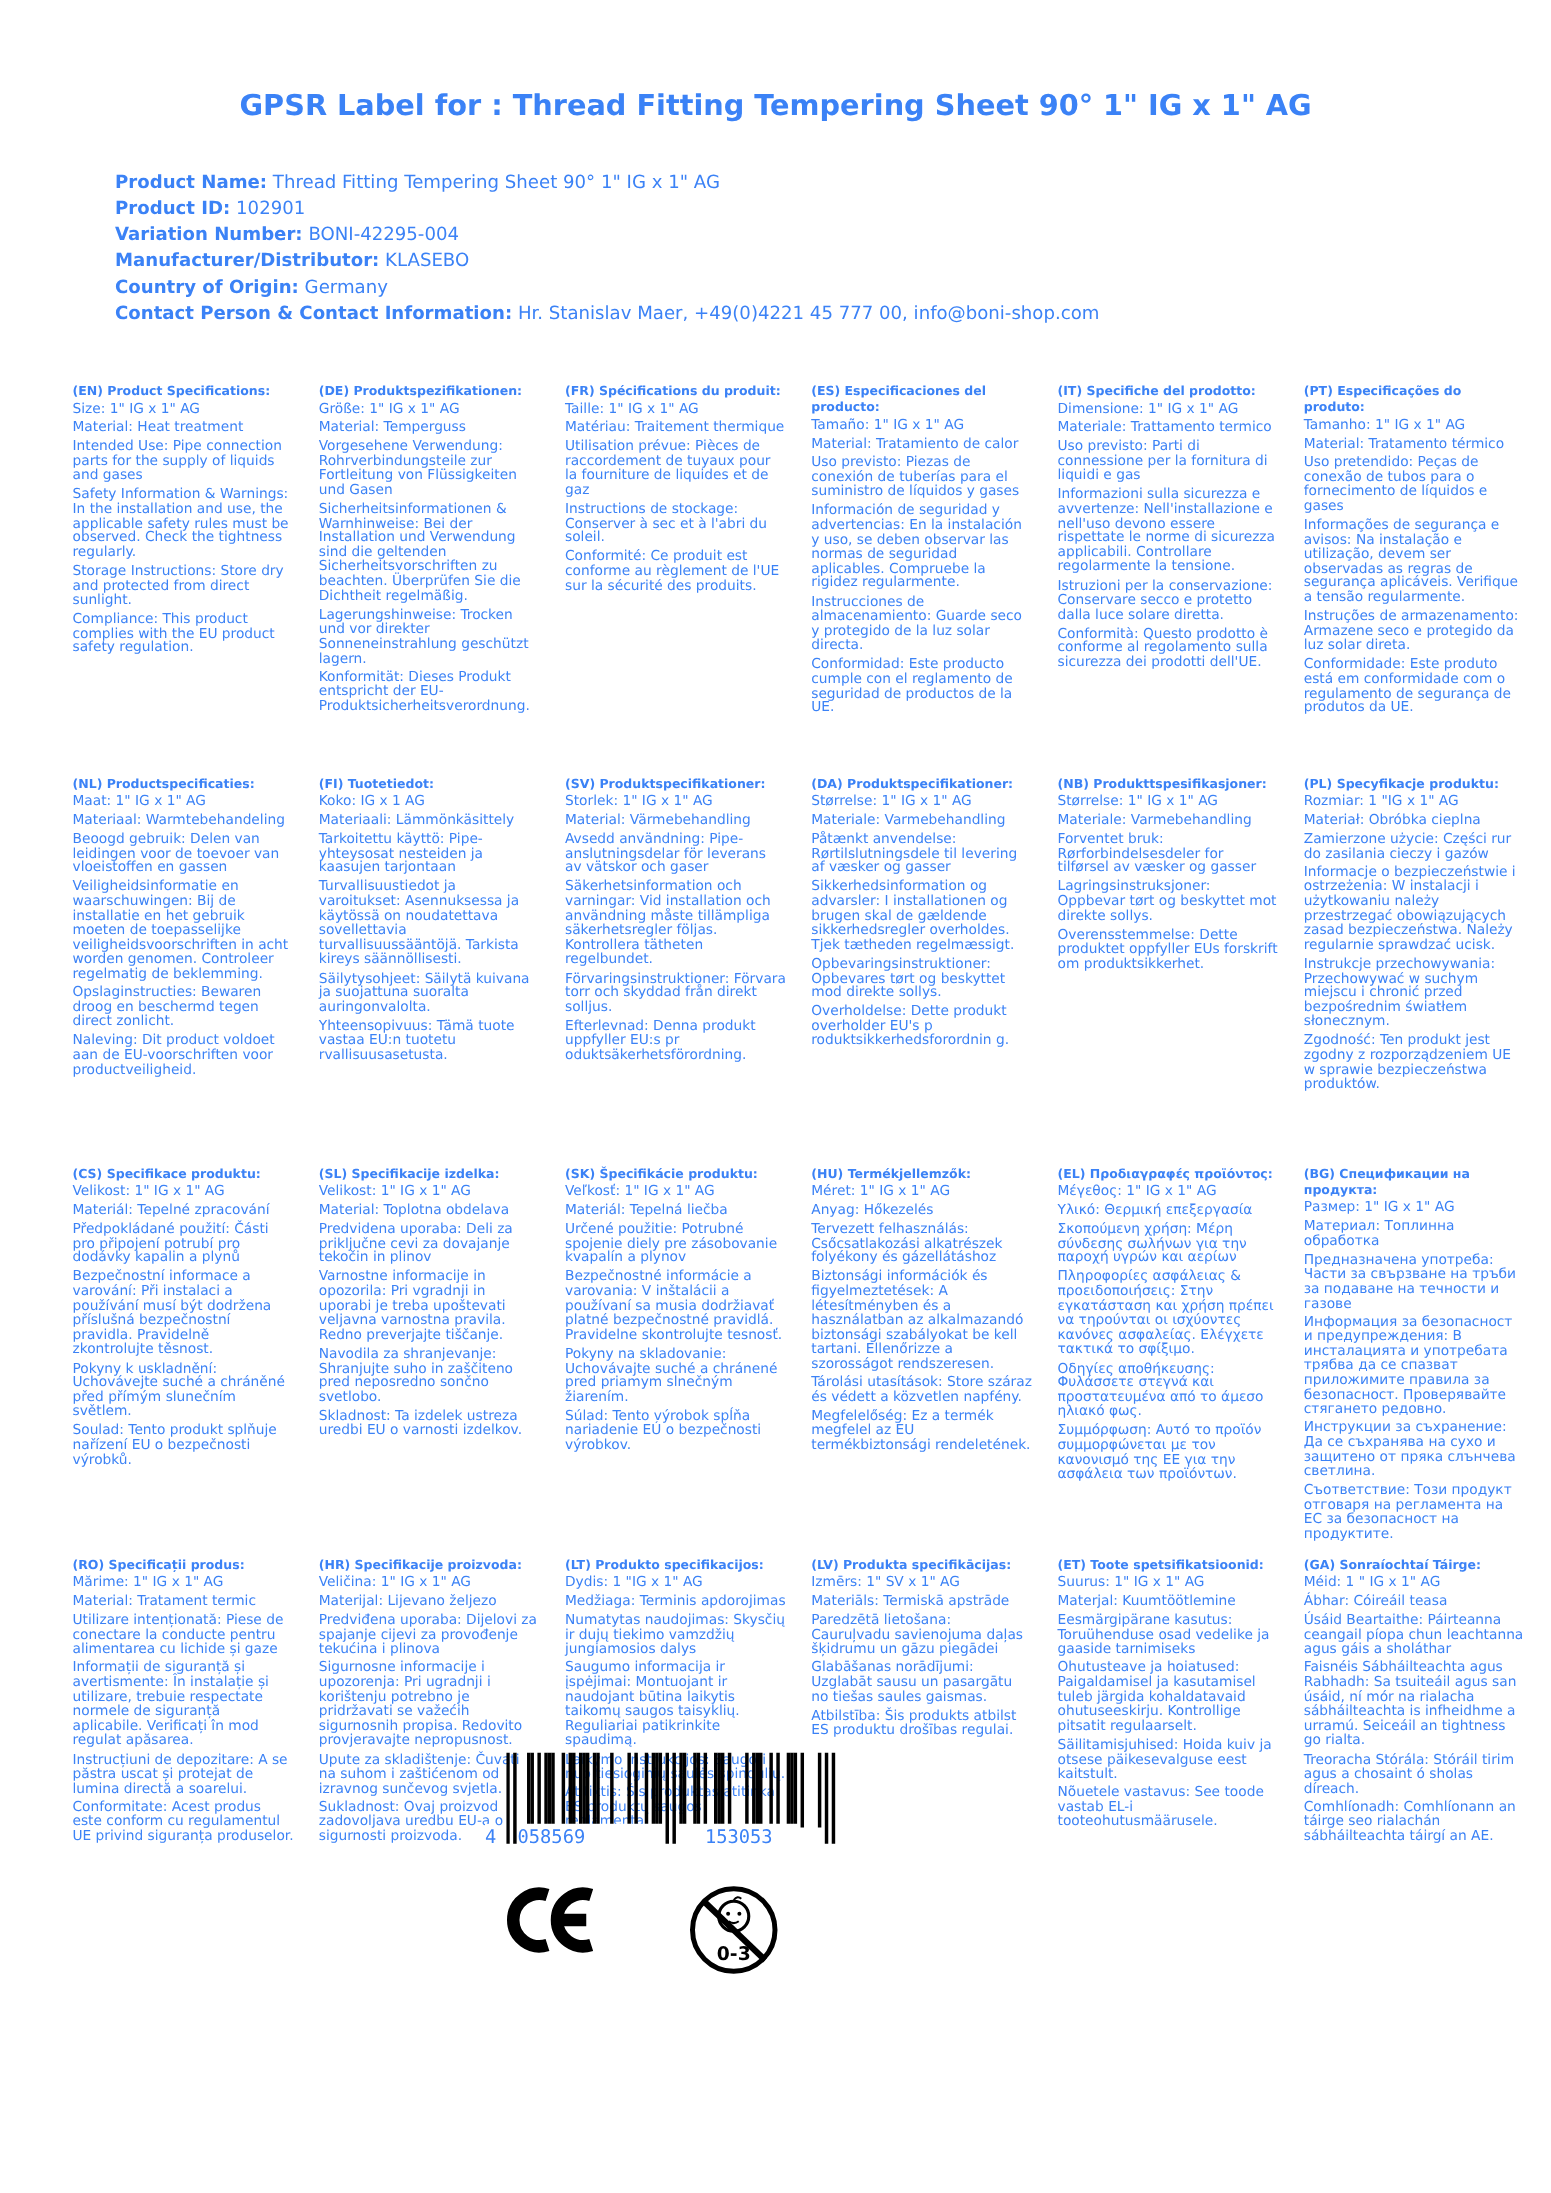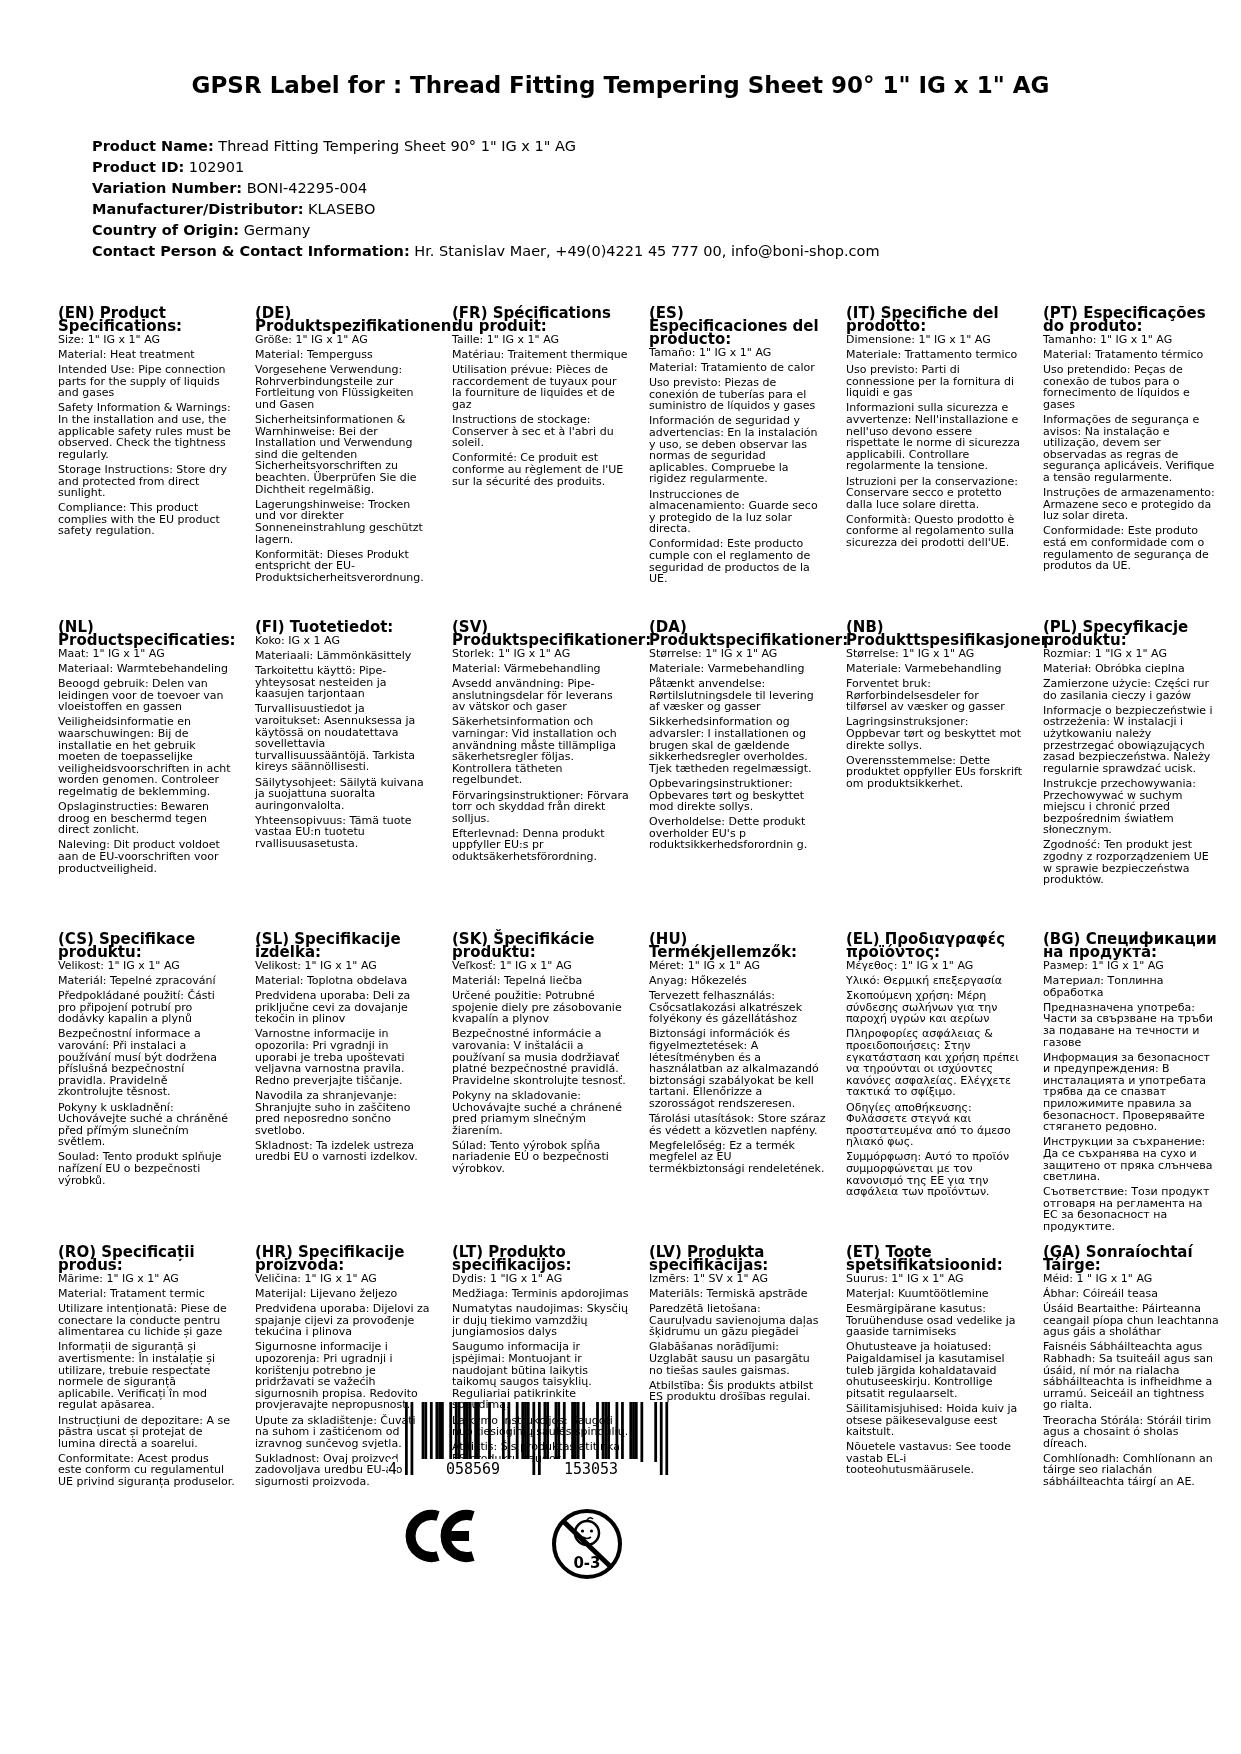--- a/index.html
+++ b/index.html
@@ -1,36 +1,36 @@
 <!DOCTYPE html>
 <html><head>
 <meta charset="utf-8">
 <style>
   html,body{margin:0;padding:0;background:#e8e8e8;}
   .page{
     position:relative;width:1241px;height:1754px;margin:0 auto;background:#ffffff;
-    font-family:"DejaVu Sans","Liberation Sans",sans-serif;color:#000000;overflow:hidden;
+    font-family:"DejaVu Sans","Liberation Sans",sans-serif;color:#3b82f6;overflow:hidden;
   }
   .title{position:absolute;top:72px;left:0;width:100%;text-align:center;
     font-size:23px;font-weight:bold;margin:0;}
   .product-info{position:absolute;top:136px;left:56px;font-size:14.5px;line-height:21px;}
   .pi-label{font-weight:bold;margin-left:36px;}
   .pi-value{font-weight:normal;}
   .lang-grid{position:absolute;top:307px;left:58px;width:1182px;
     display:grid;grid-template-columns:repeat(6,197px);grid-template-rows:314px 312px 313px auto;}
   .lang-cell{padding-right:20px;font-size:11px;line-height:11.6px;overflow:visible;}
-  .lang-header{font-weight:bold;font-size:15px;line-height:13px;margin:0 0 1px 0;}
+  .lang-header{font-weight:bold;font-size:10px;line-height:13px;margin:0 0 1px 0;}
   .lang-para{margin:0 0 3.5px 0;}
   #barcode-box{position:absolute;left:405px;top:1402px;width:264px;}
   #barcode-box svg{display:block;}
   #barcode-box rect{fill:#000;}
   .bd{position:absolute;top:57px;font-size:15px;line-height:20px;
     font-family:"DejaVu Sans Mono","Liberation Mono",monospace;background:#fff;}
   .bd0{left:-17px;}
-  .bd1{left:9px;width:118px;text-align:center;}
+  .bd1{left:9px;width:118px;text-align:left;}
   .bd2{left:137px;width:98px;text-align:center;}
   #ce-mark{position:absolute;left:403px;top:1508px;}
   #age-mark{position:absolute;left:548px;top:1500px;}
   #age-mark text{font-family:"DejaVu Sans","Liberation Sans",sans-serif;}
 </style>
 </head>
 <body>
 
 <div class="page">
 

